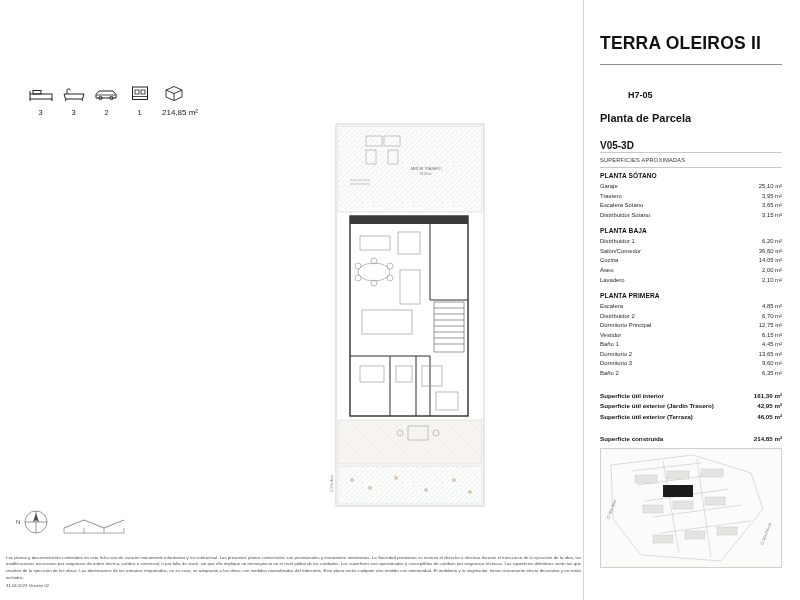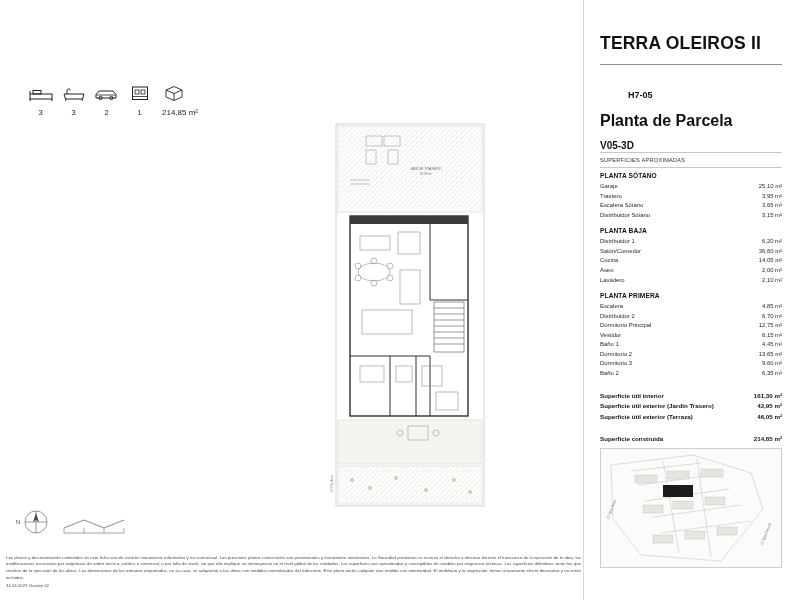--- a/index.html
+++ b/index.html
@@ -147,21 +147,21 @@
     position: absolute;
     left: 0; top: 90px;
     font-size: 9px;
     font-weight: 700;
     color: #111;
     margin-left: 28px;
   }
   .plan-name {
     position: absolute;
     left: 0; top: 112px;
-    font-size: 16px;
+    font-size: 11px;
     font-weight: 700;
     color: #111;
   }
   .variant {
     position: absolute;
     left: 0; top: 140px;
     font-size: 10px;
     font-weight: 700;
     color: #111;
   }

